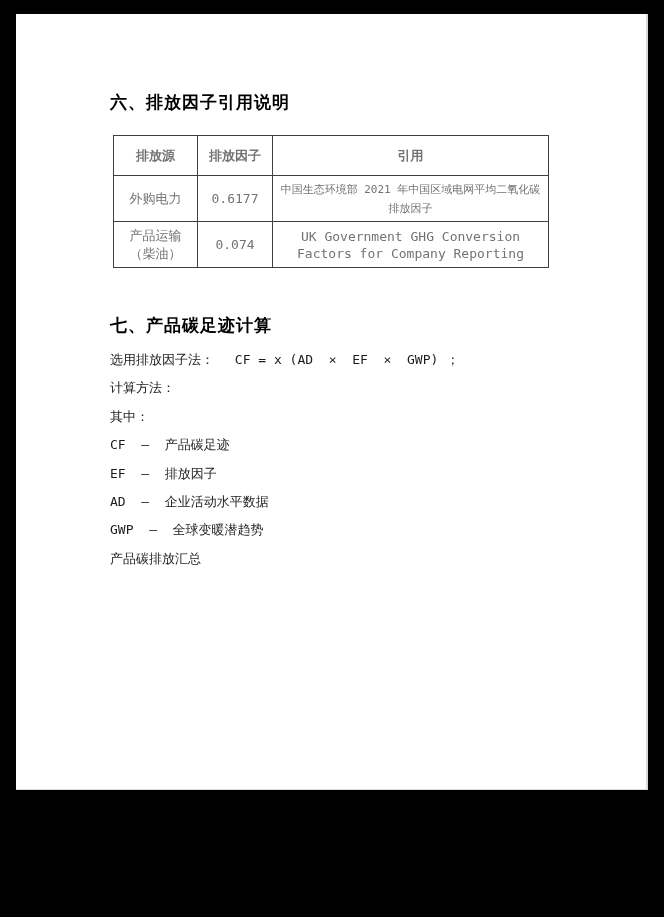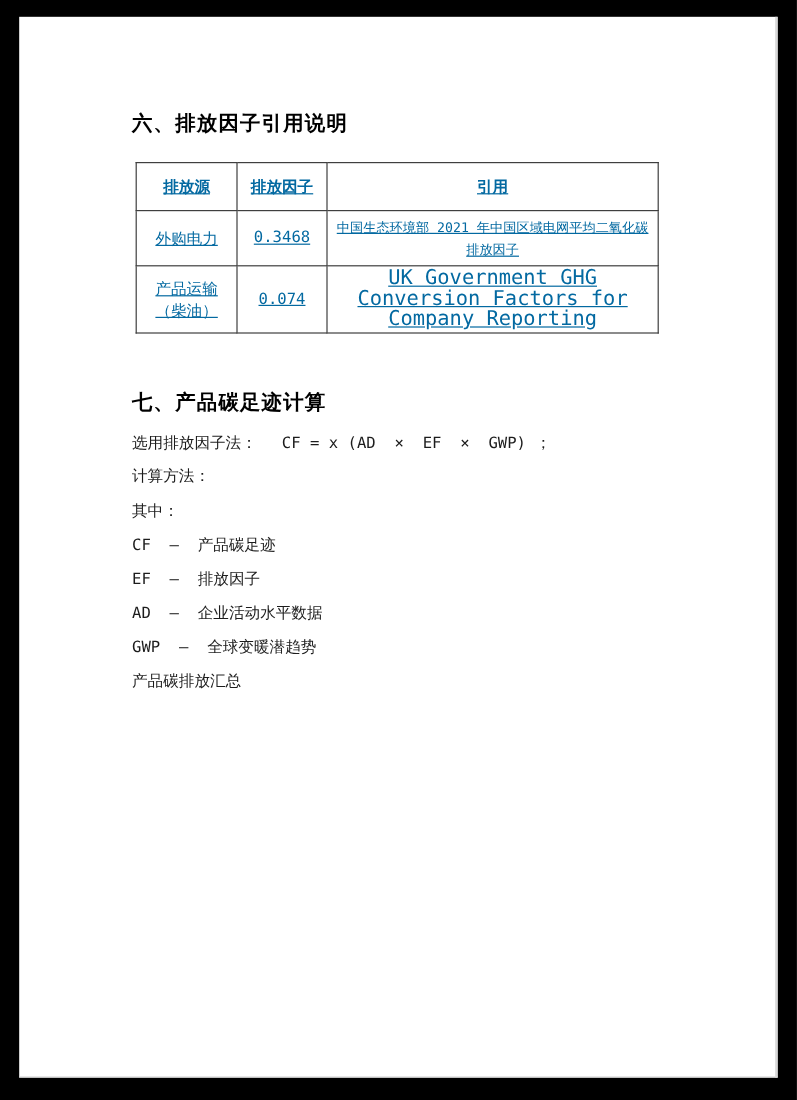--- a/index.html
+++ b/index.html
@@ -14,21 +14,21 @@
     width: 664px;
     height: 917px;
     background: #000;
     overflow: hidden;
   }
   .page {
     position: absolute;
     left: 16px;
     top: 14px;
     width: 632px;
-    height: 884px;
+    height: 776px;
     background: #ffffff;
     border-right: 2px solid #d8d8d8;
     border-bottom: 1px solid #d8d8d8;
   }
   .content {
     padding: 77px 44px 0 94px;
   }
   .section-heading {
     font-family: "DejaVu Sans", "Liberation Sans", sans-serif;
     font-weight: bold;
@@ -46,38 +46,37 @@
     width: 435px;
     margin-top: 21px;
     margin-left: 3px;
   }
   .factor-table th,
   .factor-table td {
     border: 1px solid #3f3f3f;
     text-align: center;
     vertical-align: middle;
     padding: 2px 4px;
-    color: #0369a1;
-    text-decoration: underline;
+    color: #737373;
   }
   .factor-table th {
     height: 40px;
     font-size: 13px;
     font-weight: bold;
     font-family: "DejaVu Sans", "Liberation Sans", sans-serif;
   }
   .factor-table td {
     height: 46px;
     font-size: 13px;
     font-weight: normal;
   }
   .col-source  { width: 84px; }
   .col-factor  { width: 75px; }
   .col-ref     { width: 276px; }
-  .factor-table td.ref-cell { font-size: 17px; line-height: 17px; }
+  .factor-table td.ref-cell { font-size: 13px; line-height: 17px; }
   .factor-table td.ref-cell-cn { font-size: 11px; line-height: 19px; }
   .body-lines {
     margin-top: 9px;
   }
   .body-line {
     margin: 0;
     font-size: 13px;
     line-height: 28.4px;
     white-space: pre-wrap;
     color: #1c1c1c;
@@ -96,21 +95,21 @@
         <thead>
           <tr>
             <th class="col-source">排放源</th>
             <th class="col-factor">排放因子</th>
             <th class="col-ref">引用</th>
           </tr>
         </thead>
         <tbody>
           <tr>
             <td>外购电力</td>
-            <td>0.3468</td>
+            <td>0.6177</td>
             <td class="ref-cell-cn">中国生态环境部 2021 年中国区域电网平均二氧化碳排放因子</td>
           </tr>
           <tr>
             <td>产品运输（柴油）</td>
             <td>0.074</td>
             <td class="ref-cell">UK Government GHG Conversion Factors for Company Reporting</td>
           </tr>
         </tbody>
       </table>
 

